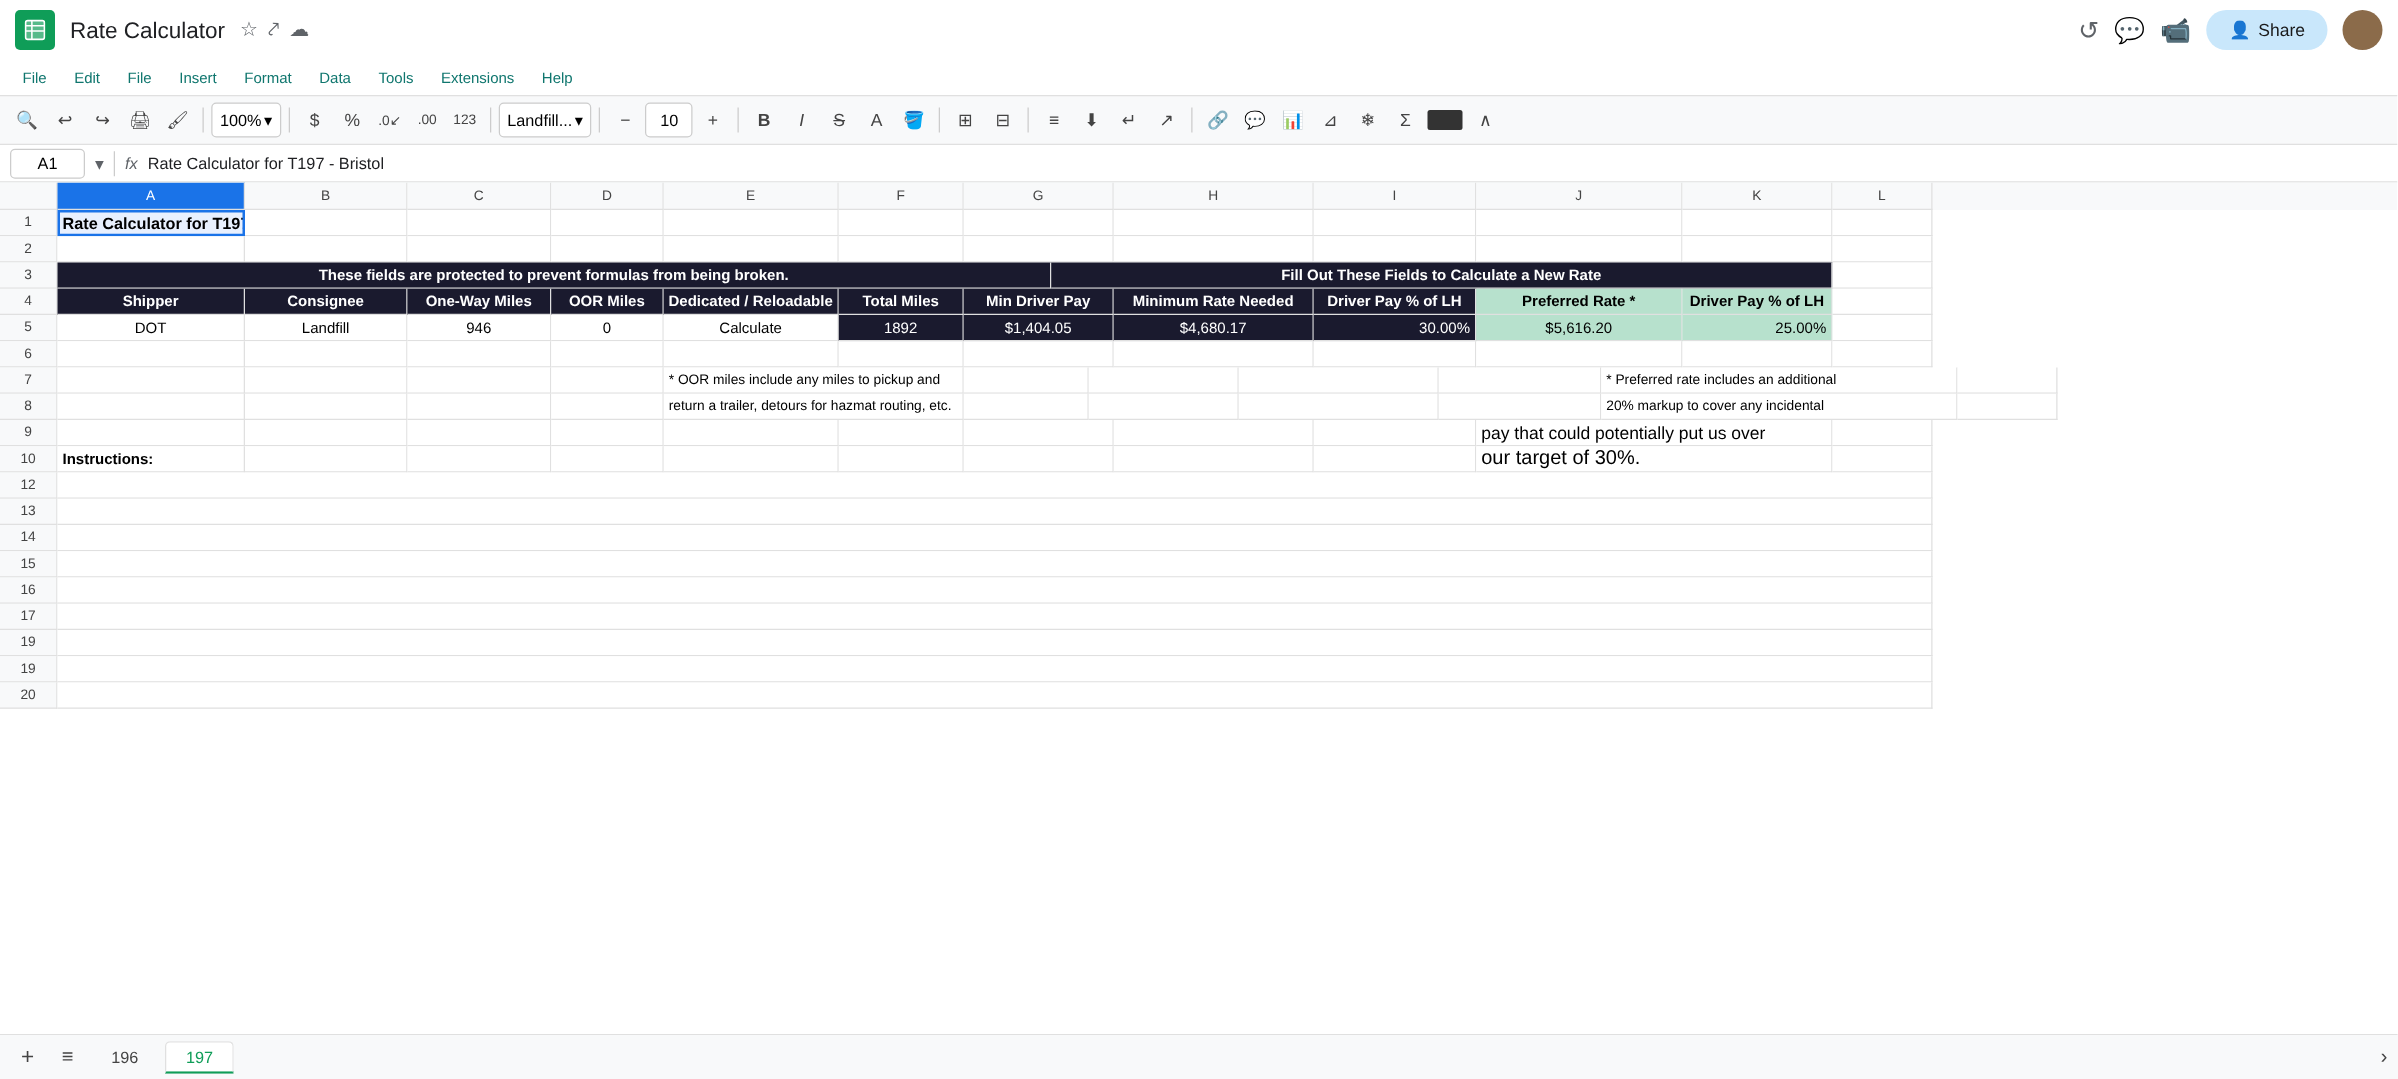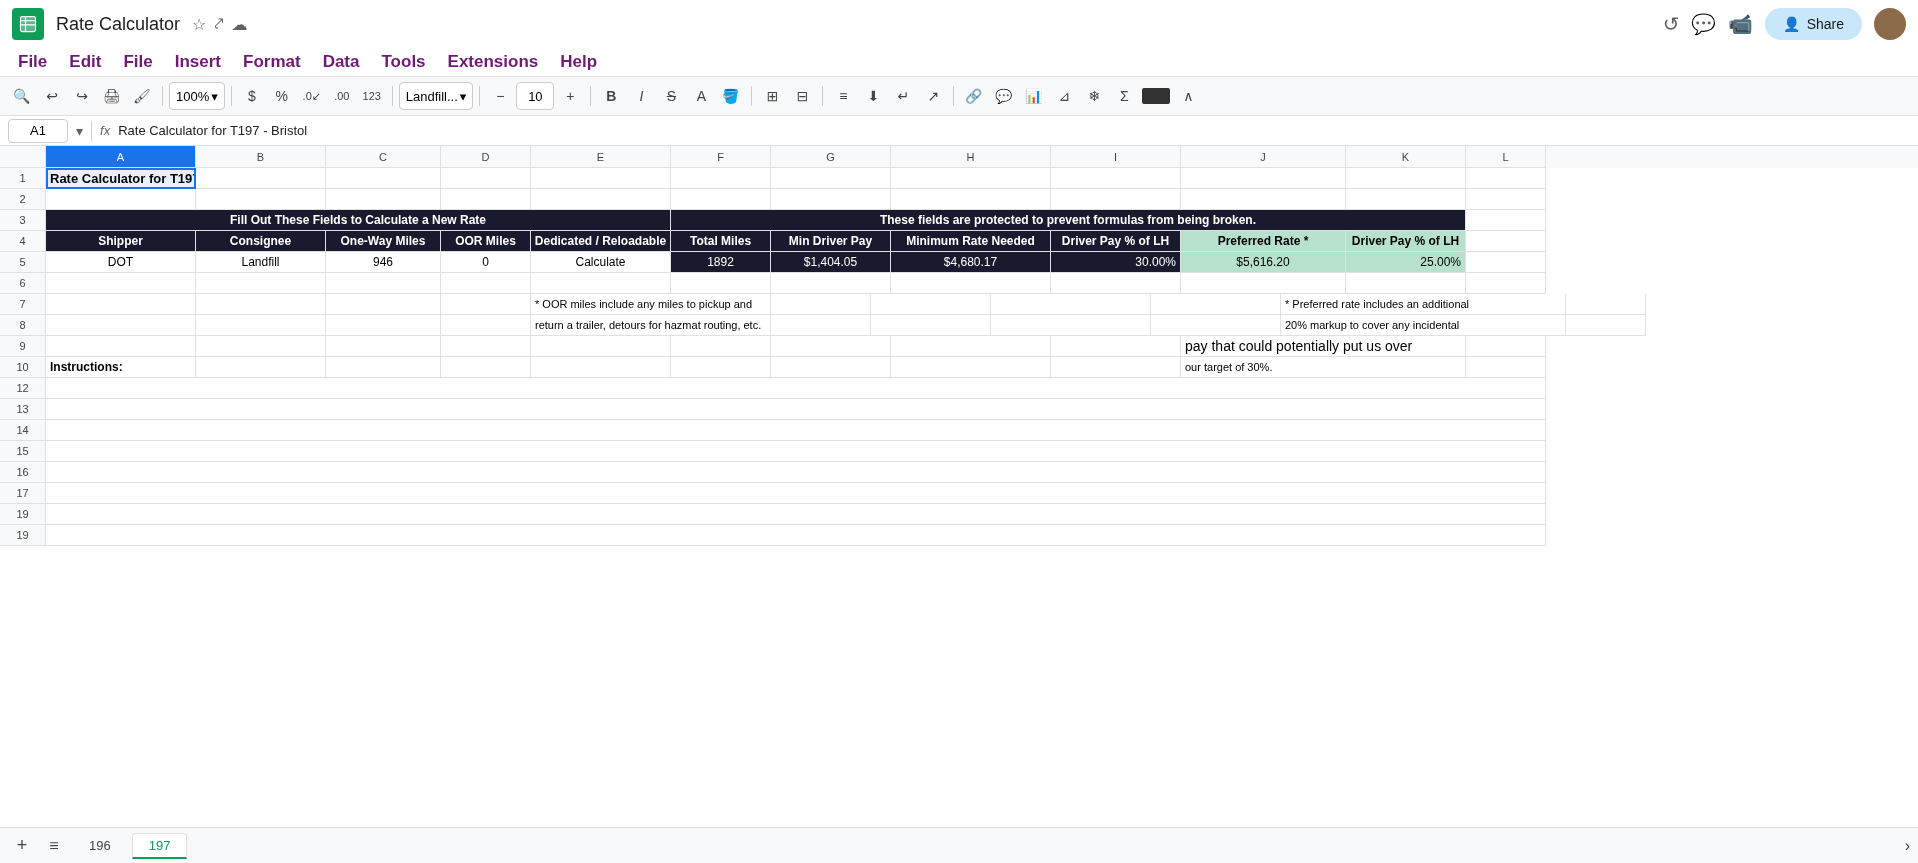--- a/index.html
+++ b/index.html
@@ -51,25 +51,24 @@
     #menu-bar {
       display: flex;
       align-items: center;
       height: 28px;
       padding: 0 8px;
       background: #fff;
       gap: 2px;
     }
     .menu-item {
       padding: 3px 10px;
-      font-size: 17px;
-      color: #701a75;
+      font-size: 12px;
+      color: #0f766e;
       cursor: pointer;
       border-radius: 4px;
-      font-weight: bold;
     }
 
     
     #toolbar {
       display: flex;
       align-items: center;
       height: 40px;
       padding: 0 8px;
       background: #f8f9fa;
       border-top: 1px solid #e0e0e0;
@@ -407,23 +406,23 @@
       <div class="cell" style="width:160px;min-width:160px"></div>
       <div class="cell" style="width:130px;min-width:130px"></div>
       <div class="cell" style="width:165px;min-width:165px"></div>
       <div class="cell" style="width:120px;min-width:120px"></div>
       <div class="cell" style="width:80px;min-width:80px"></div>
     </div>
 
     <div class="sheet-row">
       <div class="row-num">3</div>
 
+      <div class="cell bold center dark-bg" style="width:795px;min-width:795px;font-size:12px">These fields are protected to prevent formulas from being broken.</div>
+
       <div class="cell bold center dark-bg" style="width:625px;min-width:625px;font-size:12px">Fill Out These Fields to Calculate a New Rate</div>
-
-      <div class="cell bold center dark-bg" style="width:795px;min-width:795px;font-size:12px">These fields are protected to prevent formulas from being broken.</div>
       <div class="cell" style="width:80px;min-width:80px"></div>
     </div>
 
     <div class="sheet-row">
       <div class="row-num">4</div>
       <div class="cell bold center dark-bg" style="width:150px;min-width:150px">Shipper</div>
       <div class="cell bold center dark-bg" style="width:130px;min-width:130px">Consignee</div>
       <div class="cell bold center dark-bg" style="width:115px;min-width:115px">One-Way Miles</div>
       <div class="cell bold center dark-bg" style="width:90px;min-width:90px">OOR Miles</div>
       <div class="cell bold center dark-bg" style="width:140px;min-width:140px">Dedicated / Reloadable</div>
@@ -517,21 +516,21 @@
       <div class="row-num">10</div>
       <div class="cell bold" style="width:150px;min-width:150px">Instructions:</div>
       <div class="cell" style="width:130px;min-width:130px"></div>
       <div class="cell" style="width:115px;min-width:115px"></div>
       <div class="cell" style="width:90px;min-width:90px"></div>
       <div class="cell" style="width:140px;min-width:140px"></div>
       <div class="cell" style="width:100px;min-width:100px"></div>
       <div class="cell" style="width:120px;min-width:120px"></div>
       <div class="cell" style="width:160px;min-width:160px"></div>
       <div class="cell" style="width:130px;min-width:130px"></div>
-      <div class="cell" style="width:285px;min-width:285px;font-size:11px">our target of 30%.</div>
+      <div class="cell" style="width:285px;min-width:285px;font-size:16px">our target of 30%.</div>
       <div class="cell" style="width:80px;min-width:80px"></div>
     </div>
 
 
     <div class="sheet-row">
       <div class="row-num">12</div>
       <div class="cell" style="width:1500px"></div>
     </div>
     <div class="sheet-row">
       <div class="row-num">13</div>
@@ -552,20 +551,24 @@
     <div class="sheet-row">
       <div class="row-num">17</div>
       <div class="cell" style="width:1500px"></div>
     </div>
     <div class="sheet-row">
       <div class="row-num">19</div>
       <div class="cell" style="width:1500px"></div>
     </div>
     <div class="sheet-row">
       <div class="row-num">19</div>
+      <div class="cell" style="width:1500px"></div>
+    </div>
+    <div class="sheet-row">
+      <div class="row-num">20</div>
       <div class="cell" style="width:1500px"></div>
     </div>
 
   </div>
 </div>
 
 <div id="bottom-bar">
   <div id="add-sheet" title="Add sheet">+</div>
   <div id="sheets-menu" title="All sheets">≡</div>
   <div class="sheet-tab">196</div>

